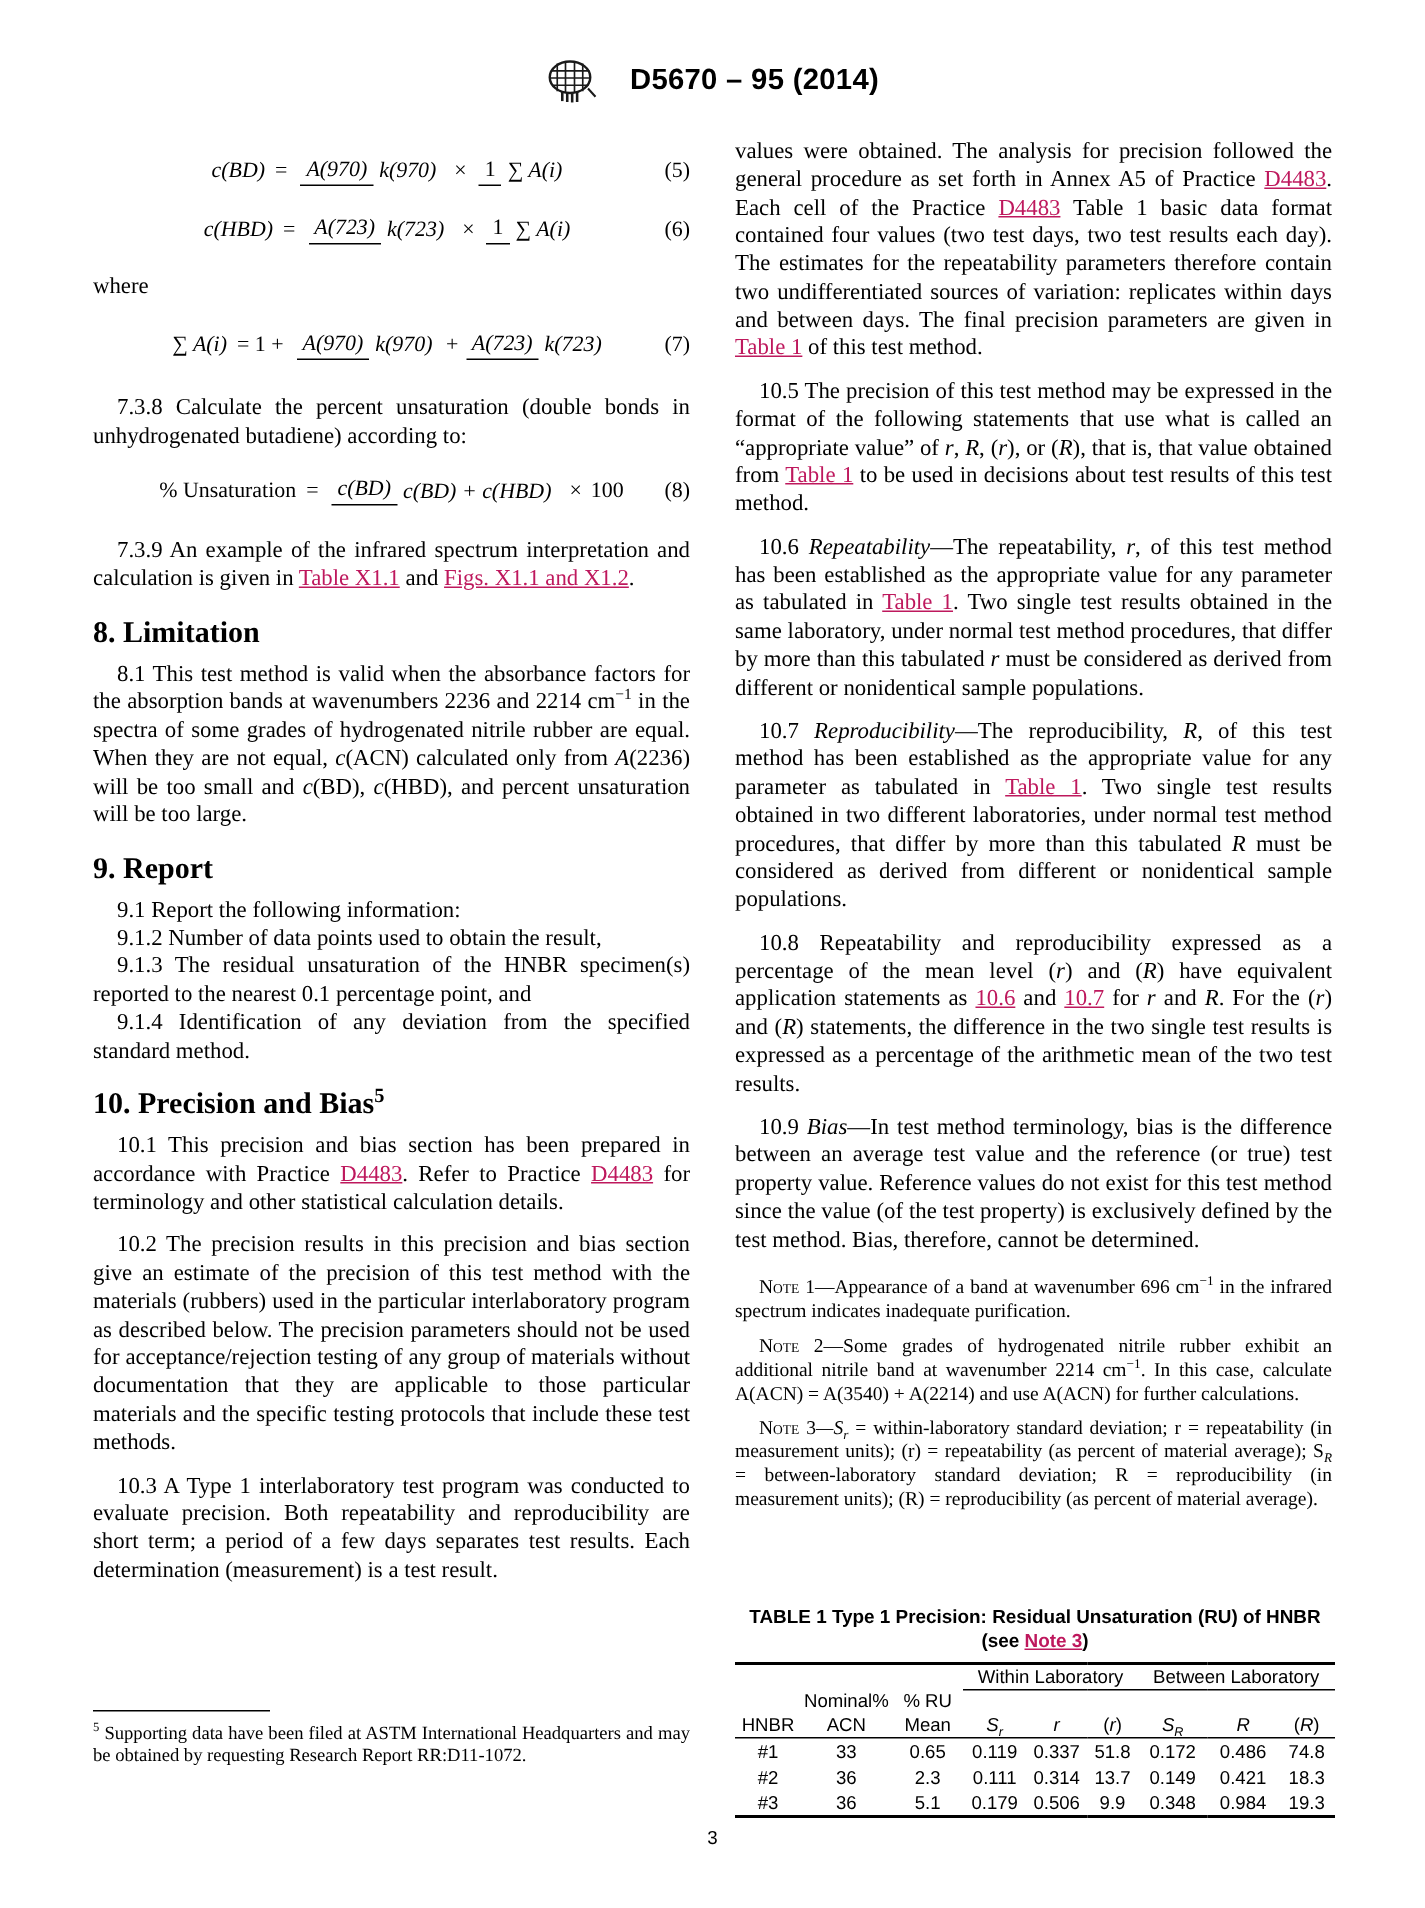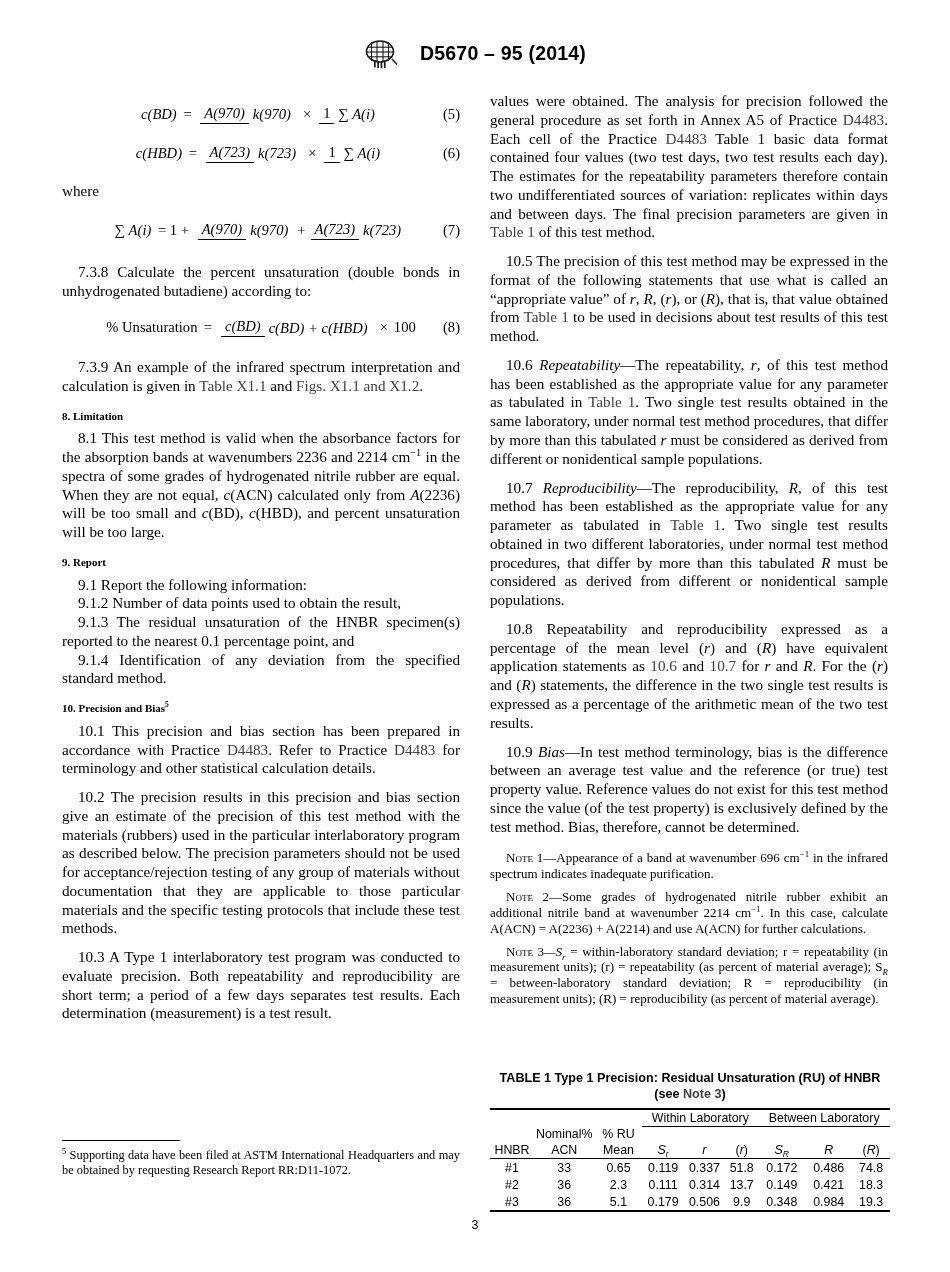--- a/index.html
+++ b/index.html
@@ -73,26 +73,26 @@
     margin-top: 0px;
     text-indent: 16px;
   }
   p.flush {
     margin-top: 10px;
     text-indent: 0;
   }
   h3.sect {
     font-family: "Liberation Serif", "DejaVu Serif", serif;
     font-weight: bold;
-    font-size: 11px;
+    font-size: 20px;
     margin: 14px 0 2px 0;
     text-indent: 0;
     text-align: left;
   }
-  .lnk { color: #404040; }
+  .lnk { color: #be185d; text-decoration: underline; }
   .ital { font-style: italic; }
   sup { font-size: 0.68em; vertical-align: super; line-height: 0; }
   sub { font-size: 0.68em; vertical-align: sub; line-height: 0; }
 
   
   .eqrow {
     display: flex;
     align-items: center;
     justify-content: center;
     position: relative;
@@ -341,21 +341,21 @@
     <p class="para"><span>10.6  </span><span class="ital">Repeatability</span><span>—The repeatability, </span><span class="ital">r</span><span>, of this test method has been established as the appropriate value for any parameter as tabulated in </span><span class="lnk">Table 1</span><span>. Two single test results obtained in the same laboratory, under normal test method procedures, that differ by more than this tabulated </span><span class="ital">r</span><span> must be considered as derived from different or nonidentical sample populations.</span></p>
 
     <p class="para"><span>10.7  </span><span class="ital">Reproducibility</span><span>—The reproducibility, </span><span class="ital">R</span><span>, of this test method has been established as the appropriate value for any parameter as tabulated in </span><span class="lnk">Table 1</span><span>. Two single test results obtained in two different laboratories, under normal test method procedures, that differ by more than this tabulated </span><span class="ital">R</span><span> must be considered as derived from different or nonidentical sample populations.</span></p>
 
     <p class="para"><span>10.8  Repeatability and reproducibility expressed as a percentage of the mean level (</span><span class="ital">r</span><span>) and (</span><span class="ital">R</span><span>) have equivalent application statements as </span><span class="lnk">10.6</span><span> and </span><span class="lnk">10.7</span><span> for </span><span class="ital">r</span><span> and </span><span class="ital">R</span><span>. For the (</span><span class="ital">r</span><span>) and (</span><span class="ital">R</span><span>) statements, the difference in the two single test results is expressed as a percentage of the arithmetic mean of the two test results.</span></p>
 
     <p class="para"><span>10.9  </span><span class="ital">Bias</span><span>—In test method terminology, bias is the difference between an average test value and the reference (or true) test property value. Reference values do not exist for this test method since the value (of the test property) is exclusively defined by the test method. Bias, therefore, cannot be determined.</span></p>
 
     <p class="note" style="margin-top:14px;"><span class="note-label">Note 1</span><span>—Appearance of a band at wavenumber 696 cm</span><sup>−1</sup><span> in the infrared spectrum indicates inadequate purification.</span></p>
 
-    <p class="note"><span class="note-label">Note 2</span><span>—Some grades of hydrogenated nitrile rubber exhibit an additional nitrile band at wavenumber 2214 cm</span><sup>−1</sup><span>. In this case, calculate A(ACN) = A(2236) + A(2214) and use A(ACN) for further calculations.</span></p>
+    <p class="note"><span class="note-label">Note 2</span><span>—Some grades of hydrogenated nitrile rubber exhibit an additional nitrile band at wavenumber 2214 cm</span><sup>−1</sup><span>. In this case, calculate A(ACN) = A(3540) + A(2214) and use A(ACN) for further calculations.</span></p>
 
     <p class="note"><span class="note-label">Note 3</span><span class="ital">—S</span><sub class="ital">r</sub><span> = within-laboratory standard deviation; r = repeatability (in measurement units); (r) = repeatability (as percent of material average); S</span><sub class="ital">R</sub><span> = between-laboratory standard deviation; R = reproducibility (in measurement units); (R) = reproducibility (as percent of material average).</span></p>
   </div>
 
   <div class="table-wrap">
     <div class="table-title">
       <div>TABLE 1 Type 1 Precision: Residual Unsaturation (RU) of HNBR</div>
       <div><span>(see </span><span class="lnk">Note 3</span><span>)</span></div>
     </div>
 

